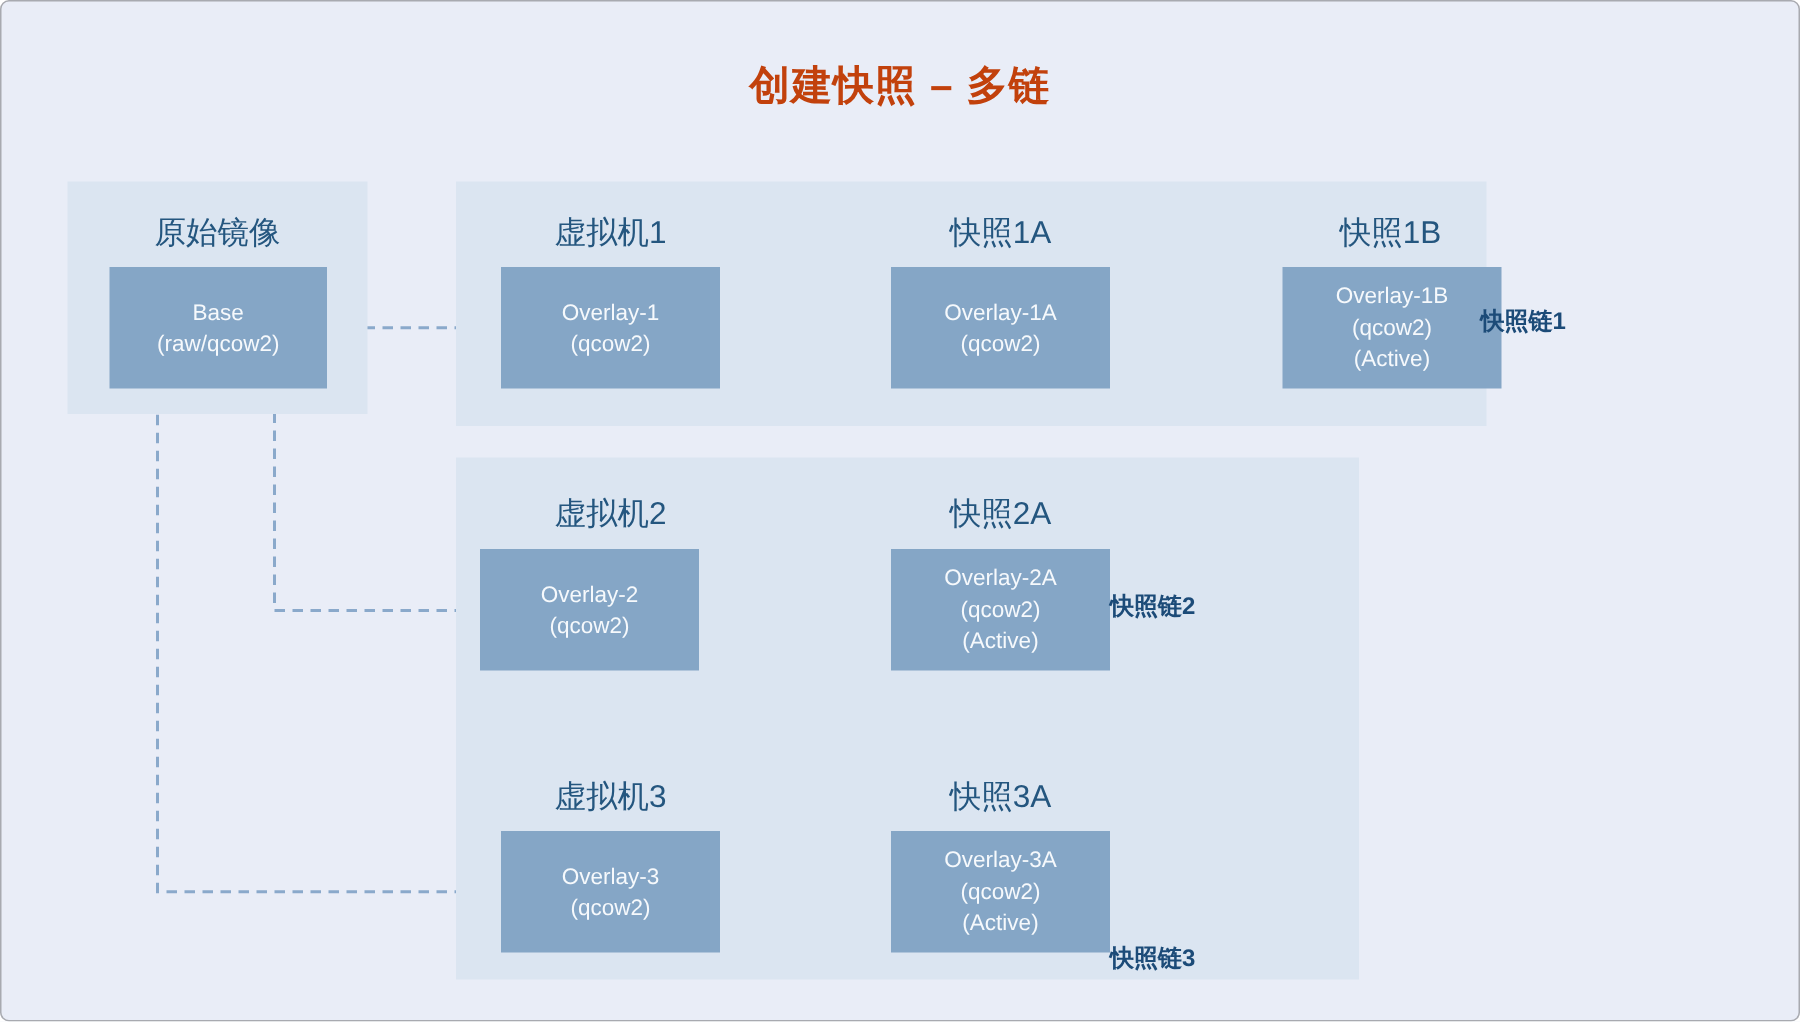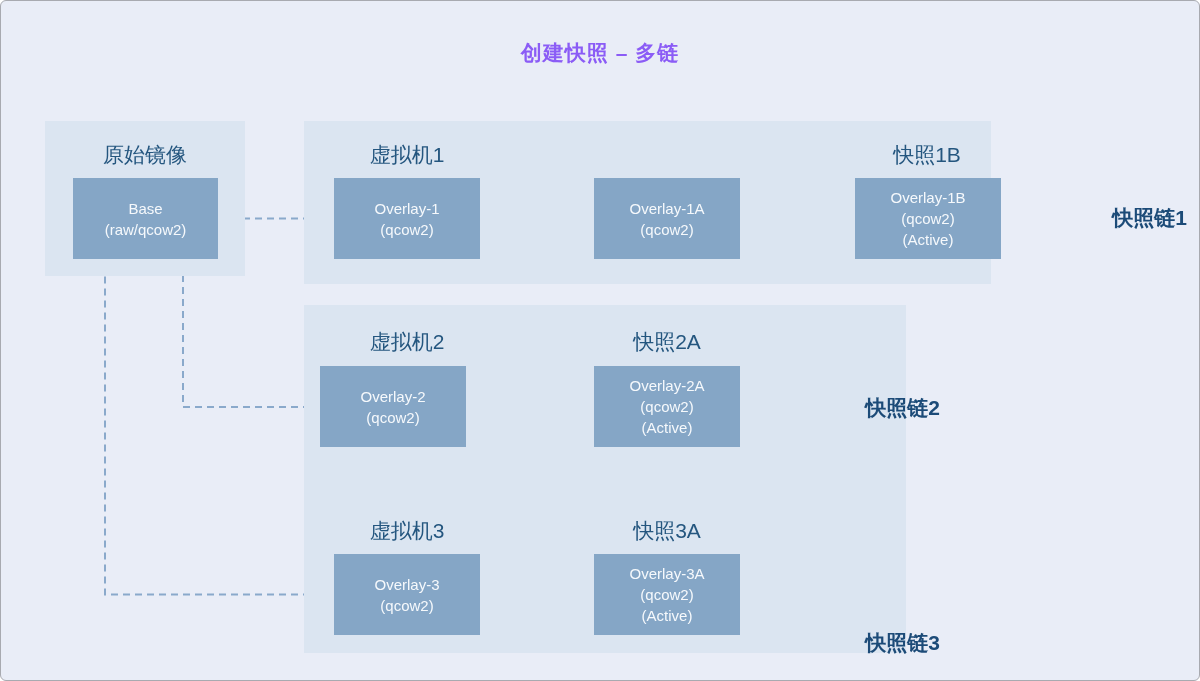--- a/index.html
+++ b/index.html
@@ -9,21 +9,21 @@
     width:1200px;height:681px;
     box-sizing:border-box;
     background:#e9edf7;
     border:1px solid #a8aab0;
     border-radius:6px;
     overflow:hidden;
   }
   .title{
     position:absolute;top:38px;left:0;width:100%;
     text-align:center;
-    font-size:21px;font-weight:bold;color:#8b5cf6;
+    font-size:27px;font-weight:bold;color:#c2410c;
     letter-spacing:1px;
   }
   .panel{
     position:absolute;
     background:#dbe5f1;
   }
   .panel-label{
     position:absolute;
     width:160px;text-align:center;
     font-size:21px;color:#24567f;
@@ -34,22 +34,22 @@
     width:146px;height:81px;
     background:#85a6c6;
     color:#f6f9fc;
     font-size:15px;line-height:21px;
     display:flex;flex-direction:column;
     align-items:center;justify-content:center;
     text-align:center;
   }
   .chain-label{
     position:absolute;
-    width:200px;text-align:right;
-    font-size:21px;font-weight:bold;color:#1c4b78;
+    width:200px;text-align:left;
+    font-size:16px;font-weight:bold;color:#1c4b78;
     white-space:nowrap;
   }
   .edges-svg{
     position:absolute;top:0;left:0;width:1200px;height:681px;
     pointer-events:none;
   }
   .edge-line{
     fill:none;stroke:#8aa9cb;stroke-width:2;stroke-dasharray:7 5;
   }
   .edge-head{fill:#6b92ba;stroke:none;}
@@ -95,20 +95,21 @@
   <div class="panel" style="left:44px;top:120px;width:200px;height:155px;">
     <div class="panel-label" style="left:20px;top:20px;">原始镜像</div>
     <div class="node-box" style="left:28px;top:57px;width:145px;">
       <span>Base</span>
       <span>(raw/qcow2)</span>
     </div>
   </div>
 
   <div class="panel" style="left:303px;top:120px;width:687px;height:163px;">
     <div class="panel-label" style="left:23px;top:20px;">虚拟机1</div>
+    <div class="panel-label" style="left:283px;top:20px;">快照1A</div>
     <div class="panel-label" style="left:543px;top:20px;">快照1B</div>
 
     <div class="node-box" style="left:30px;top:57px;">
       <span>Overlay-1</span>
       <span>(qcow2)</span>
     </div>
     <div class="node-box" style="left:290px;top:57px;">
       <span>Overlay-1A</span>
       <span>(qcow2)</span>
     </div>

